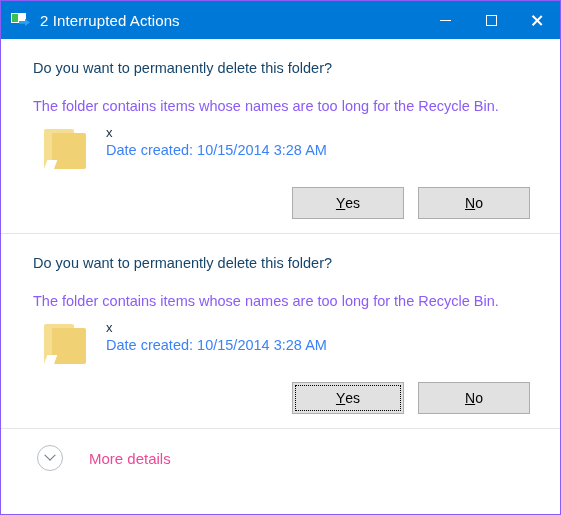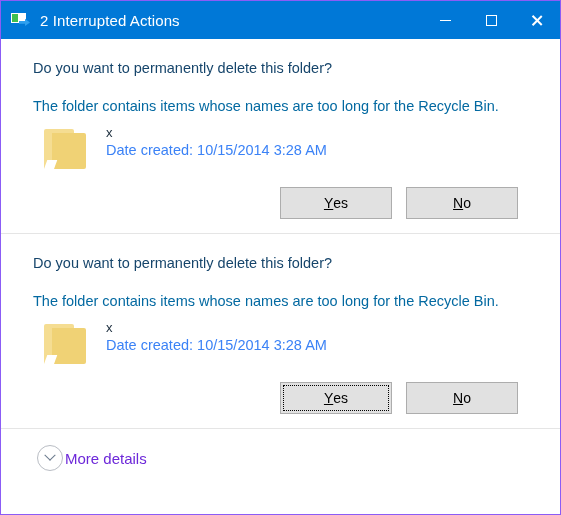--- a/index.html
+++ b/index.html
@@ -95,33 +95,33 @@
   .glyph-close::after  { transform: translateX(-50%) rotate(-45deg); }
 
   
   #body {
     flex: 1;
     background: #ffffff;
     position: relative;
   }
 
   .dialog-section {
-    padding: 20px 22px 0 32px;
+    padding: 20px 10px 0 32px;
     position: relative;
   }
 
   .q-heading {
     color: #16456b;
     font-size: 14.5px;
     line-height: 18px;
     margin-bottom: 20px;
   }
 
   .q-sub {
-    color: #0369a1;
+    color: #8b5cf6;
     font-size: 14.5px;
     line-height: 18px;
     margin-bottom: 8px;
   }
 
   .item-row {
     display: flex;
     align-items: flex-start;
     padding-left: 10px;
     height: 56px;
@@ -250,22 +250,22 @@
     flex: none;
   }
   .chevron-down {
     width: 8px;
     height: 8px;
     border-right: 1.5px solid #6b7a8d;
     border-bottom: 1.5px solid #6b7a8d;
     transform: rotate(45deg) translate(-2px, -2px);
   }
   #more-details-label {
-    margin-left: 2px;
-    color: #6d28d9;
+    margin-left: 26px;
+    color: #ec4899;
     font-size: 15px;
   }
 </style>
 </head>
 <body>
 
 <div id="window">
 
   <div id="titlebar">
     <span id="title-icon">

